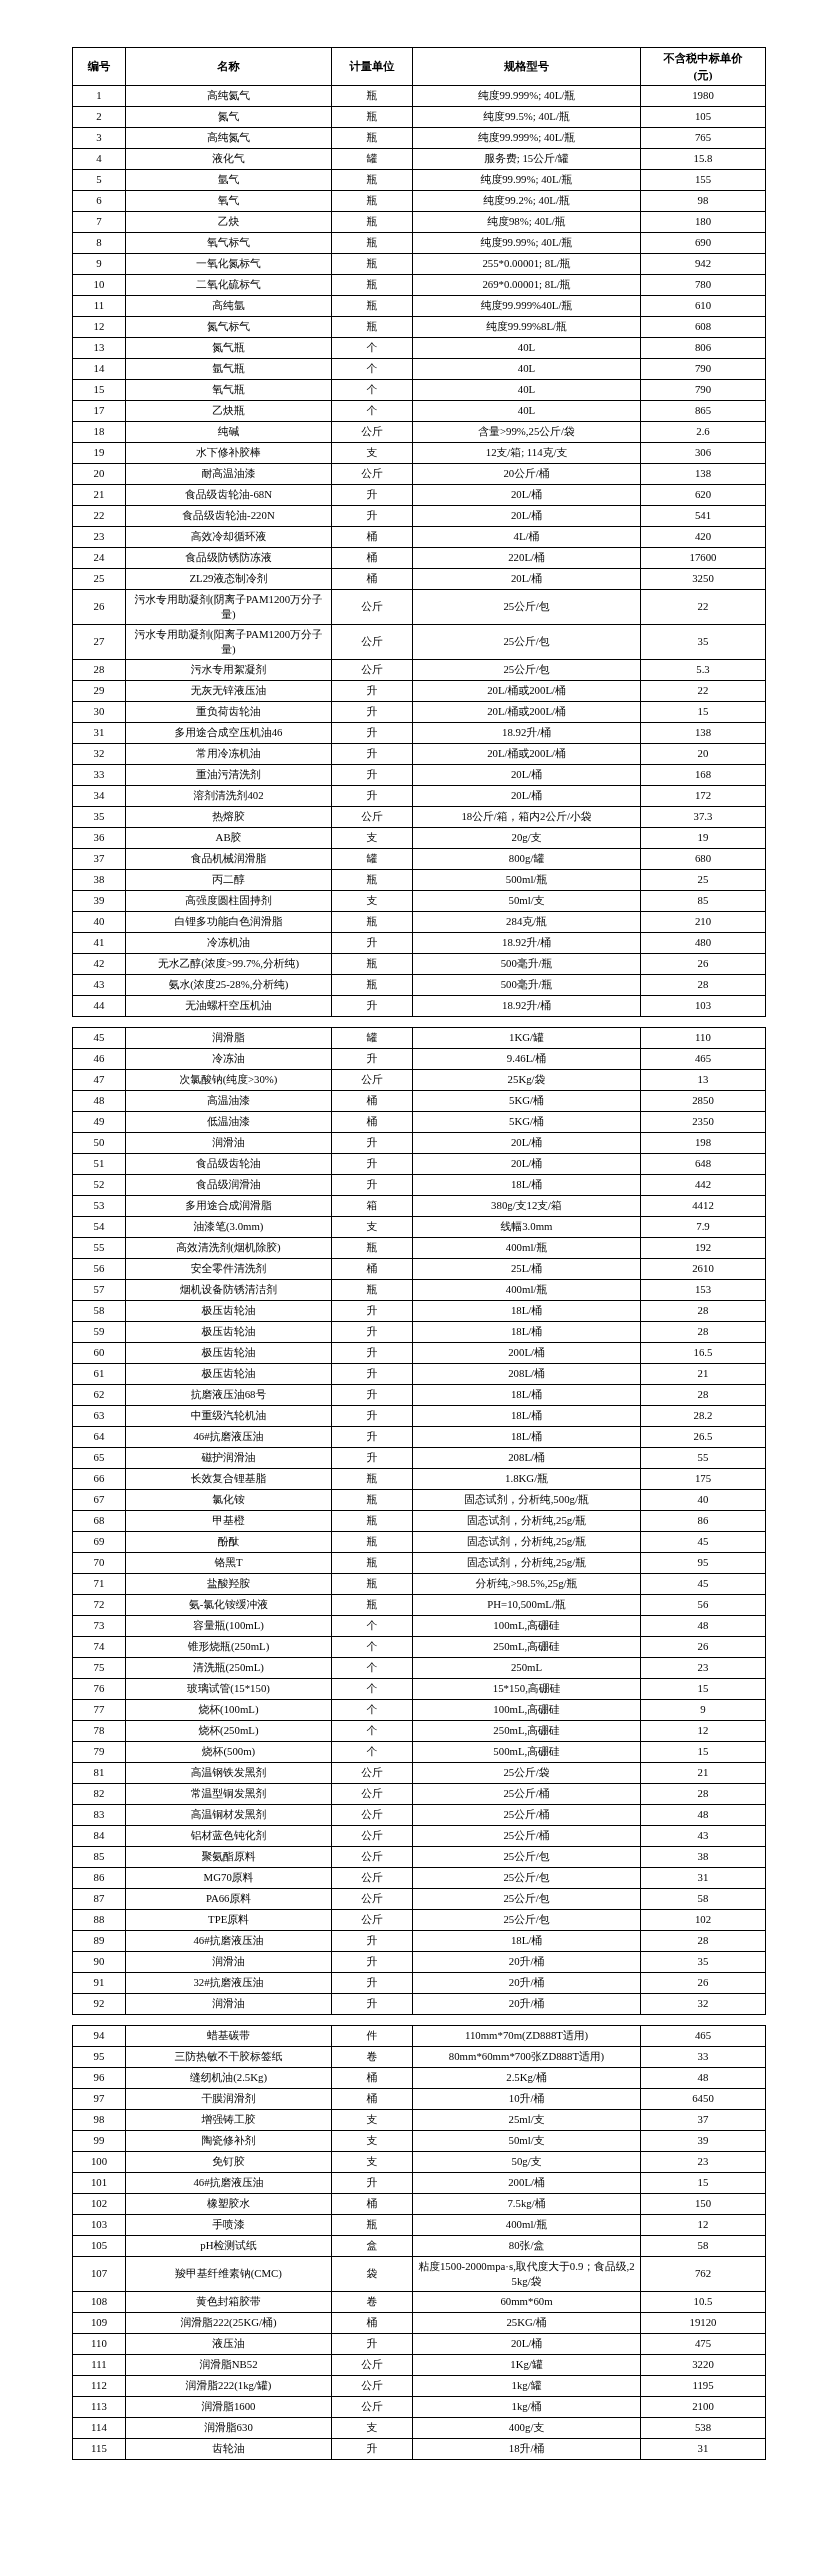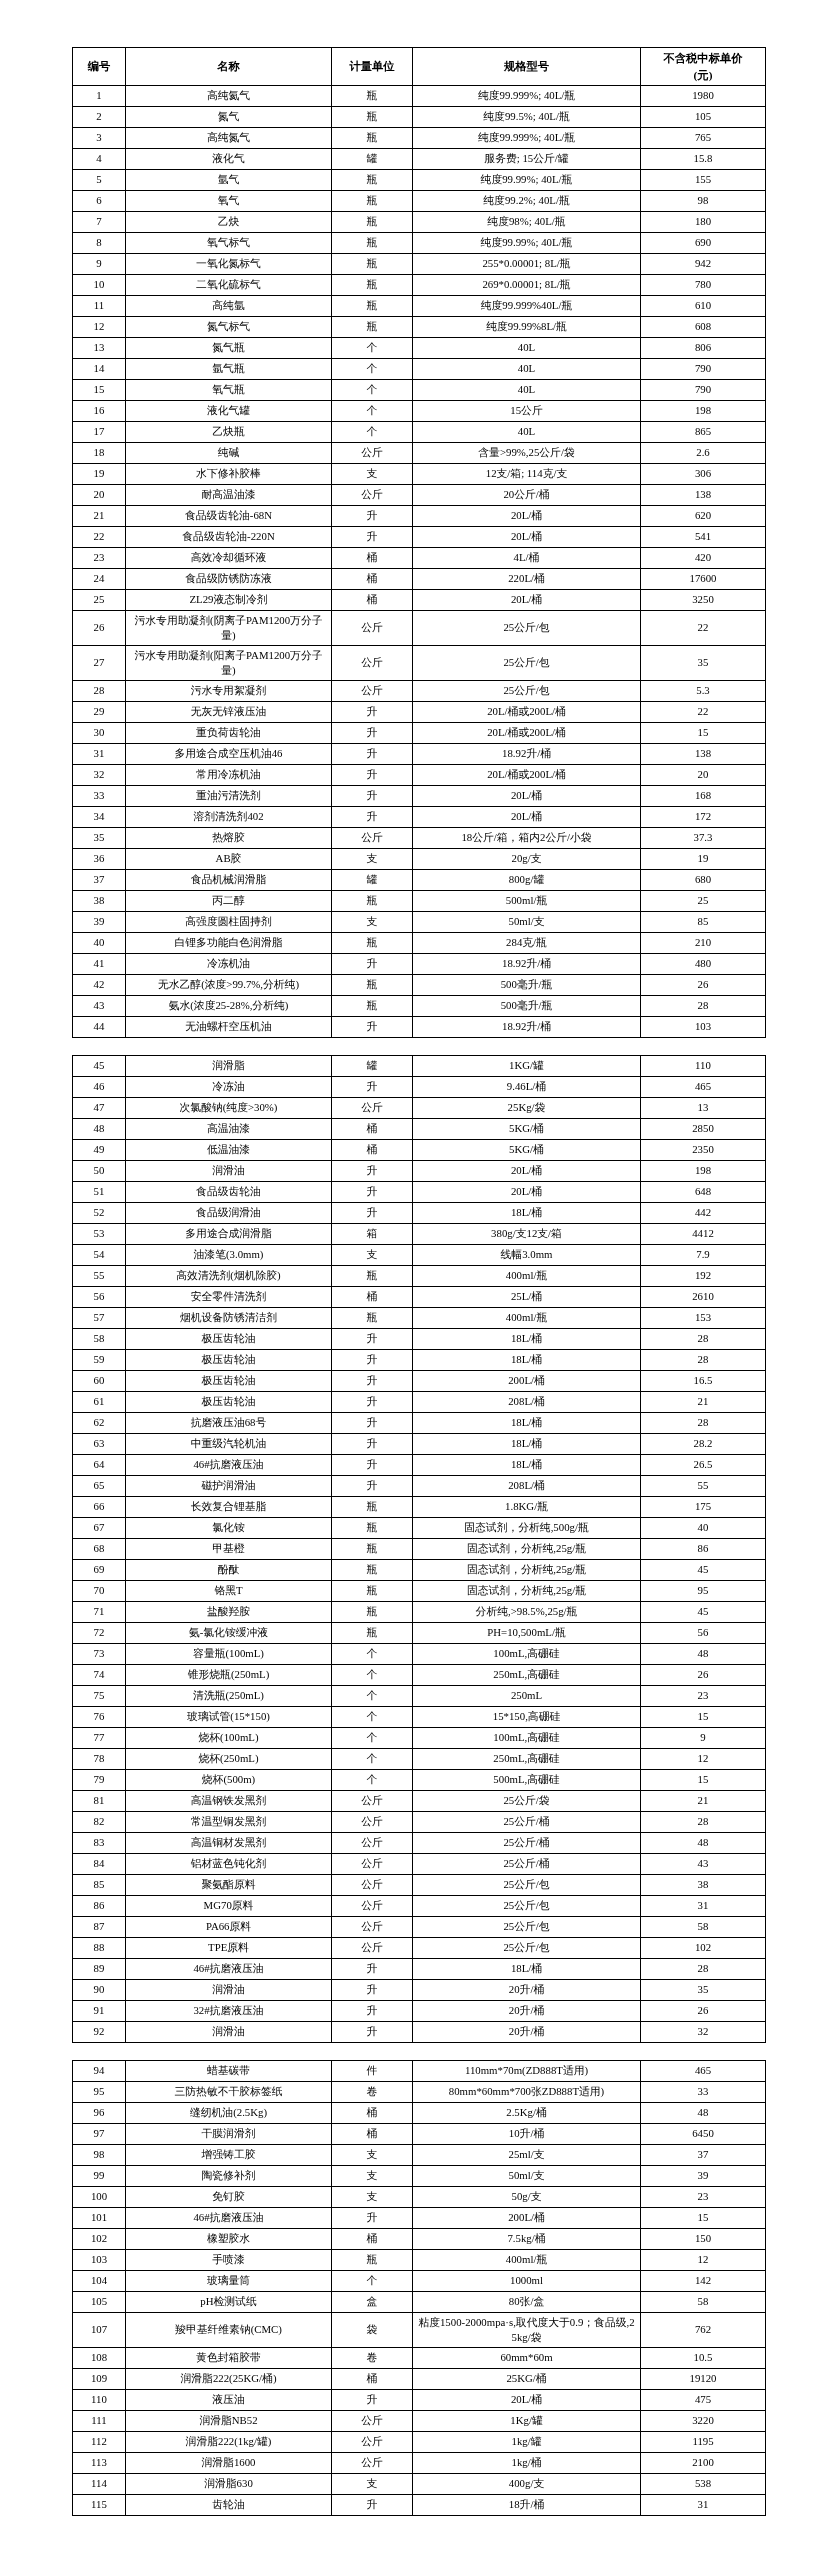--- a/index.html
+++ b/index.html
@@ -17,21 +17,21 @@
   }
   .doc-area{
     padding-top:47px;
     padding-left:72px;
   }
   table.price-table{
     border-collapse:collapse;
     table-layout:fixed;
     width:693px;
     border:1px solid #000;
-    margin:0 0 17px 0;
+    margin:0 0 10px 0;
     padding-left:24px;
   }
   table.price-table th,
   table.price-table td{
     border:0.5px solid #000;
     border-top:1px solid #000;
     border-bottom:1px solid #000;
     text-align:center;
     vertical-align:middle;
     padding:1.5px 4.1px;
@@ -180,27 +180,20 @@
             <td>790</td>
           </tr>
           <tr>
             <td>15</td>
             <td>氧气瓶</td>
             <td>个</td>
             <td>40L</td>
             <td>790</td>
           </tr>
           <tr>
-            <td>16</td>
-            <td>液化气罐</td>
-            <td>个</td>
-            <td>15公斤</td>
-            <td>198</td>
-          </tr>
-          <tr>
             <td>17</td>
             <td>乙炔瓶</td>
             <td>个</td>
             <td>40L</td>
             <td>865</td>
           </tr>
           <tr>
             <td>18</td>
             <td>纯碱</td>
             <td>公斤</td>
@@ -806,27 +799,20 @@
             <td>150</td>
           </tr>
           <tr>
             <td>103</td>
             <td>手喷漆</td>
             <td>瓶</td>
             <td>400ml/瓶</td>
             <td>12</td>
           </tr>
           <tr>
-            <td>104</td>
-            <td>玻璃量筒</td>
-            <td>个</td>
-            <td>1000ml</td>
-            <td>142</td>
-          </tr>
-          <tr>
             <td>105</td>
             <td>pH检测试纸</td>
             <td>盒</td>
             <td>80张/盒</td>
             <td>58</td>
           </tr>
           <tr>
             <td>107</td>
             <td>羧甲基纤维素钠(CMC)</td>
             <td>袋</td>

